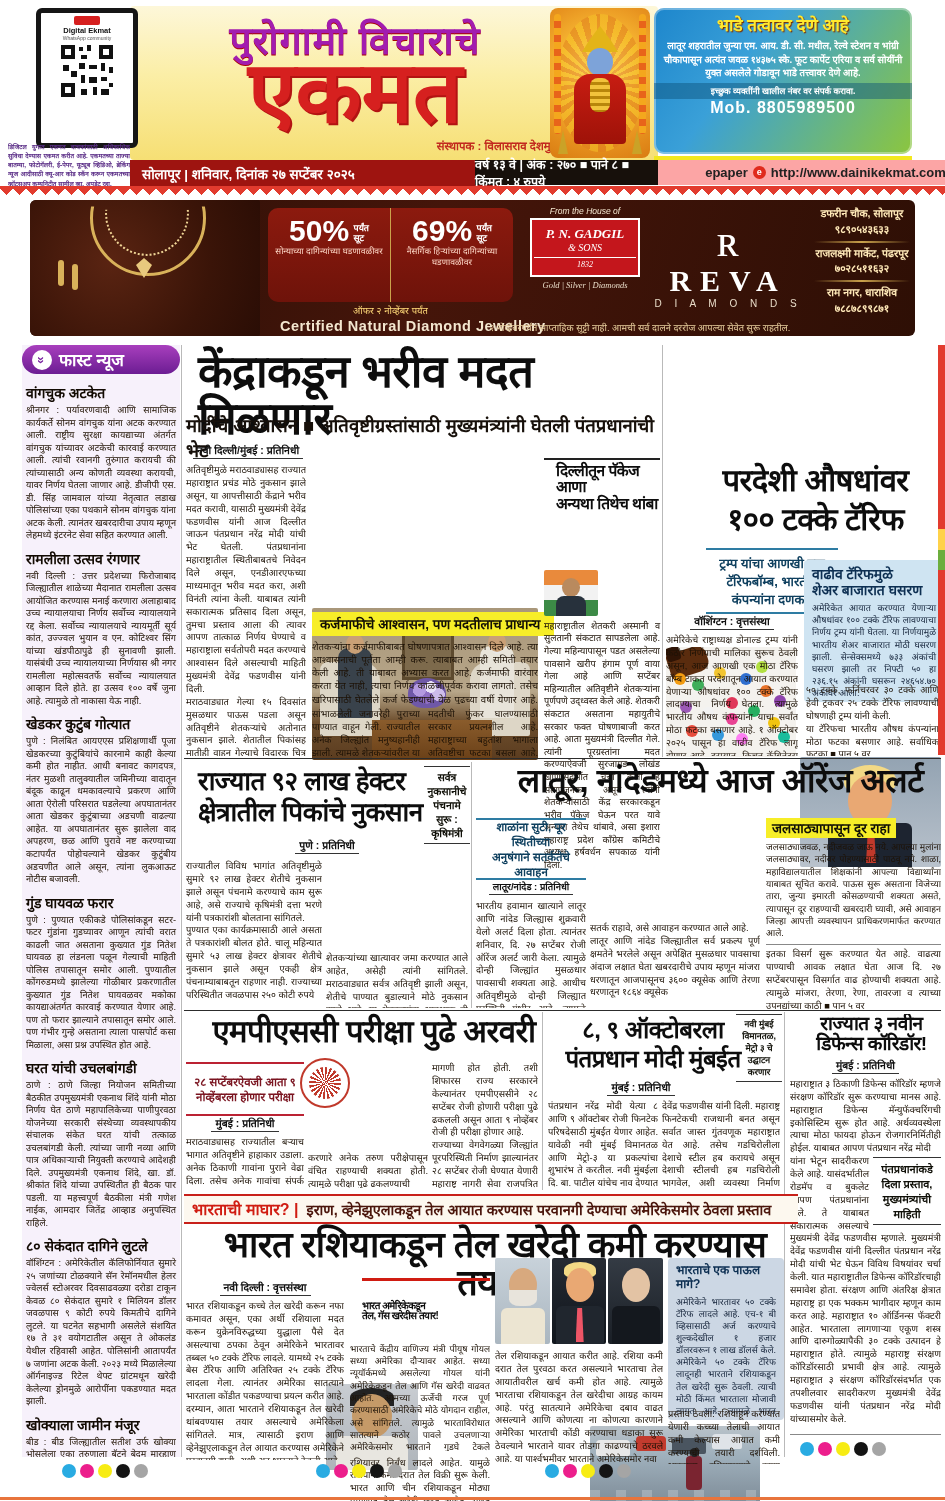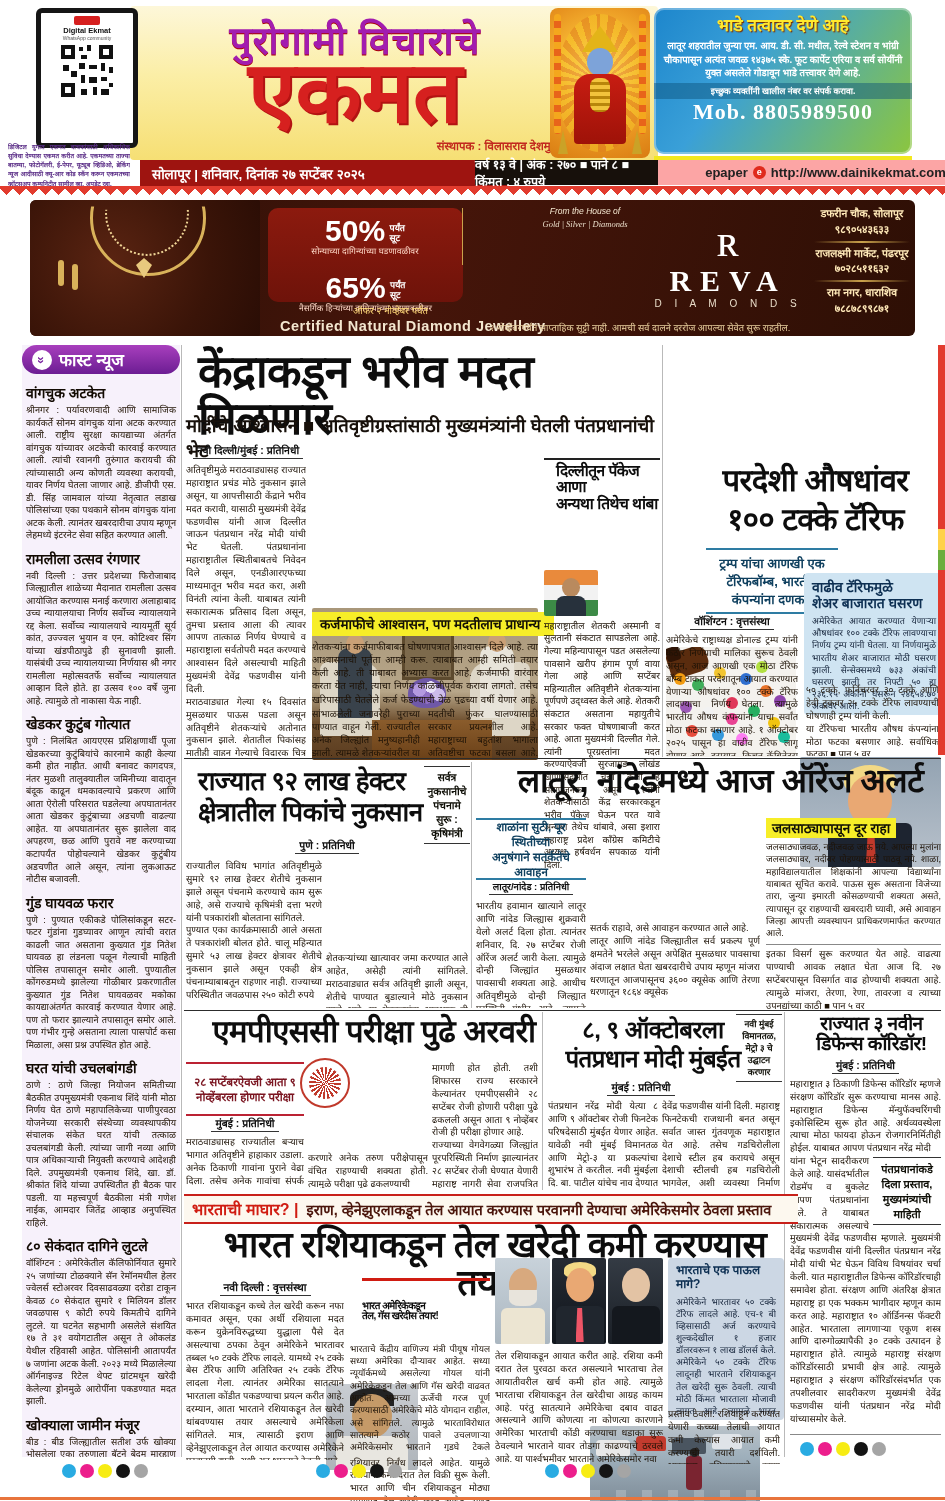--- a/index.html
+++ b/index.html
@@ -20,21 +20,21 @@
   .date-strip{background:#9e1410;color:#fff;font-weight:bold;font-size:13.5px;display:flex;align-items:center;padding:0 12px;}
   .issue-strip{background:#17100b;color:#fff;font-weight:bold;font-size:12.5px;display:flex;align-items:center;justify-content:center;}
   .epaper-strip{background:#fca5a5;color:#222;font-weight:bold;font-size:13px;display:flex;align-items:center;justify-content:center;gap:5px;padding-left:24px;}
   .epaper-dot{width:13px;height:13px;border-radius:50%;background:#e02a1c;color:#fff;font-size:9px;line-height:13px;text-align:center;font-weight:bold;}
   .zigzag{background:conic-gradient(from -45deg at 50% 100%, #e23b2e 0 90deg, transparent 0) 0 0 / 13px 9px repeat-x;}
   .rental-ad{border-radius:10px;background:linear-gradient(125deg,#1d86cc 0%,#3aa0d8 35%,#8cc63e 100%);
              box-shadow:inset 0 0 0 2px rgba(255,255,255,.35);text-align:center;color:#fff;overflow:hidden;}
   .rental-title{color:#ffe92e;font-weight:bold;font-size:17px;text-shadow:1px 1px 1px #7a2c00;padding-top:5px;}
   .rental-body{font-size:9.6px;font-weight:bold;line-height:1.42;padding:3px 8px;}
   .rental-contact{background:rgba(10,80,120,.45);font-size:8.6px;font-weight:bold;padding:2px 0;}
-  .rental-phone{font-size:22px;font-weight:bold;letter-spacing:1px;font-family:Liberation Serif, serif;}
+  .rental-phone{font-size:16px;font-weight:bold;letter-spacing:1px;}
   
   .jw{background:linear-gradient(105deg,#2a0f06 0%,#45150a 45%,#2e0f05 100%);border-radius:6px;overflow:hidden;}
   .jw-offerbox{background:linear-gradient(180deg,#8c1a0e,#6e130a);border-radius:10px;color:#fff;}
   .jw-pct{font-size:30px;font-weight:bold;line-height:1;}
   .jw-pct-suffix{font-size:9px;font-weight:bold;line-height:1.1;text-align:left;}
   .jw-desc{font-size:8.6px;line-height:1.3;color:#ffd9c8;}
   .jw-offer-valid{font-size:9.5px;color:#ffd978;font-weight:normal;}
   .jw-cert{color:#f3e6cf;font-size:14.5px;font-weight:bold;letter-spacing:.5px;}
   .gadgil-box{background:#c4161c;border:2px solid #fff;color:#fff;text-align:center;font-family:"Liberation Serif",serif;}
   .reva{color:#fff;font-size:30px;letter-spacing:9px;font-weight:bold;font-family:"Liberation Serif",serif;}
@@ -146,57 +146,62 @@
   </div>
 
   <div class="abs rental-ad" style="left:654px;top:8px;width:258px;height:146px;">
     <div class="rental-title dev">भाडे तत्वावर देणे आहे</div>
     <div class="rental-body dev">लातूर शहरातील जुन्या एम. आय. डी. सी. मधील, रेल्वे स्टेशन व भांग्री चौकापासून अत्यंत जवळ १४३७५ स्के. फूट कार्पेट एरिया व सर्व सोयींनी युक्त असलेले गोडावून भाडे तत्त्वावर देणे आहे.</div>
     <div class="rental-contact dev">इच्छुक व्यक्तींनी खालील नंबर वर संपर्क करावा.</div>
     <div class="rental-phone">Mob. 8805989500</div>
   </div>
   <div class="abs" style="left:654px;top:156px;width:258px;height:5px;background:#f3e81e;"></div>
 
-  <div class="abs date-strip dev" style="left:130px;top:160px;width:345px;height:28px;margin-left:10px;">सोलापूर | शनिवार, दिनांक २७ सप्टेंबर २०२५</div>
+  <div class="abs date-strip dev" style="left:130px;top:160px;width:345px;height:28px;">सोलापूर | शनिवार, दिनांक २७ सप्टेंबर २०२५</div>
   <div class="abs issue-strip dev" style="left:475px;top:160px;width:183px;height:25px;">वर्ष १३ वे | अंक : २७० ■ पाने ८ ■ किंमत : ४ रुपये</div>
   <div class="abs epaper-strip" style="left:658px;top:160px;width:287px;height:25px;">
     <span>epaper</span>
     <span class="epaper-dot">e</span>
     <span>http://www.dainikekmat.com</span>
   </div>
   <div class="abs zigzag" style="left:0;top:186px;width:945px;height:9px;"></div>
 
   <div class="abs jw" style="left:30px;top:200px;width:885px;height:136px;">
 
     <div class="abs photo" style="left:0;top:0;width:230px;height:136px;background:radial-gradient(circle at 35% 45%,#5a2412 0,#3a1408 60%,#2a0d05 100%);">
       <div class="abs" style="left:60px;top:-40px;width:110px;height:110px;border:3px solid #d9b25a;border-radius:50%;clip-path:inset(40% 0 0 0);"></div>
       <div class="abs" style="left:75px;top:-28px;width:80px;height:80px;border:2px dotted #f0d596;border-radius:50%;clip-path:inset(45% 0 0 0);"></div>
       <div class="abs" style="left:106px;top:58px;width:16px;height:20px;background:#e8c97e;clip-path:polygon(50% 0,100% 35%,50% 100%,0 35%);"></div>
       <div class="abs" style="left:28px;top:60px;width:6px;height:26px;background:#d9b25a;border-radius:3px;box-shadow:14px 4px 0 #d9b25a;"></div>
     </div>
 
-    <div class="abs jw-offerbox" style="left:238px;top:8px;width:195px;height:94px;display:flex;flex-direction:column;">
+    <div class="abs jw-offerbox" style="left:238px;top:8px;width:245px;height:94px;display:flex;">
       <div style="flex:1;padding:8px 6px;border-right:1px solid #caa24b;text-align:center;">
         <span class="jw-pct">50%</span>
         <span class="jw-pct-suffix dev" style="display:inline-block;white-space:pre-line;">पर्यंत
 सूट</span>
         <div class="jw-desc dev">सोन्याच्या दागिन्यांच्या घडणावळीवर</div>
       </div>
       <div style="flex:1;padding:8px 6px;text-align:center;">
-        <span class="jw-pct">65%</span>
+        <span class="jw-pct">69%</span>
         <span class="jw-pct-suffix dev" style="display:inline-block;white-space:pre-line;">पर्यंत
 सूट</span>
         <div class="jw-desc dev">नैसर्गिक हिऱ्यांच्या दागिन्यांच्या घडणावळीवर</div>
       </div>
     </div>
     <div class="abs jw-offer-valid dev" style="left:238px;top:104px;width:245px;text-align:center;">ऑफर २ नोव्हेंबर पर्यंत</div>
     <div class="abs jw-cert" style="left:250px;top:118px;width:300px;">Certified Natural Diamond Jewellery</div>
 
     <div class="abs" style="left:500px;top:6px;width:110px;height:124px;text-align:center;font-style:italic;">
       <div style="color:#f3e6cf;font-size:8.5px;">From the House of</div>
+      <div class="gadgil-box" style="margin-top:2px;padding:6px 2px;">
+        <div style="font-size:13px;font-weight:bold;">P. N. GADGIL</div>
+        <div style="font-size:10px;">&amp; SONS</div>
+        <div style="font-size:8px;margin-top:4px;border-top:1px solid #fff;padding-top:2px;">1832</div>
+      </div>
       <div style="color:#e8dcc8;font-size:8.5px;margin-top:3px;font-family:'Liberation Serif',serif;">Gold | Silver | Diamonds</div>
     </div>
 
     <div class="abs" style="left:618px;top:18px;width:160px;text-align:center;">
       <div style="color:#fff;font-size:46px;font-family:'Liberation Serif',serif;line-height:1;">ʀ</div>
       <div class="reva">REVA</div>
       <div class="reva-sub">D I A M O N D S</div>
     </div>
 
     <div class="abs" style="left:784px;top:6px;width:96px;">
@@ -304,21 +309,21 @@
     <div class="suit" style="left:28px;top:66px;width:84px;height:44px;background:#1d2430;"></div>
     <div class="abs" style="left:66px;top:70px;width:10px;height:36px;background:#c0392b;clip-path:polygon(20% 0,80% 0,100% 100%,0 100%);"></div>
   </div>
   <div class="abs hl dev" style="left:666px;top:462px;width:275px;font-size:31px;text-align:center;line-height:1.25;">परदेशी औषधांवर
 १०० टक्के टॅरिफ</div>
   <div class="abs bluebox-note dev" style="left:706px;top:548px;width:132px;height:62px;font-size:13px;">ट्रम्प यांचा आणखी एक
 टॅरिफबॉम्ब, भारतीय
 कंपन्यांना दणका!</div>
   <div class="abs byline dev" style="left:666px;top:614px;width:132px;"><u>वॉशिंग्टन : वृत्तसंस्था</u></div>
   <div class="abs btxt dev" style="left:666px;top:634px;width:132px;height:122px;overflow:hidden;">अमेरिकेचे राष्ट्राध्यक्ष डोनाल्ड ट्रम्प यांनी कठोर निर्णयाची मालिका सुरूच ठेवली असून, आज आणखी एक मोठा टॅरिफ बॉम्ब टाकत परदेशातून आयात करण्यात येणाऱ्या औषधांवर १०० टक्के टॅरिफ लादण्याचा निर्णय घेतला. त्यामुळे भारतीय औषध कंपन्यांना याचा सर्वांत मोठा फटका बसणार आहे. १ ऑक्टोबर २०२५ पासून हा वाढीव टॅरिफ लागू होणार आहे. दरम्यान, किचन कॅबिनेट्स आणि बाथरूम व्हॅनिटीवर</div>
-  <div class="abs infobox-blue" style="left:804px;top:573px;width:124px;height:130px;">
+  <div class="abs infobox-blue" style="left:804px;top:560px;width:124px;height:130px;">
     <div class="t dev">वाढीव टॅरिफमुळे
 शेअर बाजारात घसरण</div>
     <div class="b dev">अमेरिकेत आयात करण्यात येणाऱ्या औषधांवर १०० टक्के टॅरिफ लावण्याचा निर्णय ट्रम्प यांनी घेतला. या निर्णयामुळे भारतीय शेअर बाजारात मोठी घसरण झाली. सेन्सेक्समध्ये ७३३ अंकांची घसरण झाली तर निफ्टी ५० हा २३६.१५ अंकांनी घसरून २४६५४.७० अंकांवर आला.</div>
   </div>
   <div class="abs btxt dev" style="left:806px;top:684px;width:133px;height:72px;overflow:hidden;">५० टक्के, फर्निचरवर ३० टक्के आणि हेवी ट्रकवर २५ टक्के टॅरिफ लावण्याची घोषणाही ट्रम्प यांनी केली.
 या टॅरिफचा भारतीय औषध कंपन्यांना मोठा फटका बसणार आहे. सर्वाधिक फटका ■ पान ५ वर</div>
 
   <div class="abs" style="left:938px;top:345px;width:7px;height:410px;background:linear-gradient(180deg,#e23b2e 0 45%,#ffd24a 45% 50%,#6cae3e 50% 55%,#e23b2e 55% 100%);"></div>
 
   <div class="abs pg-rule-h" style="left:184px;top:758px;width:757px;"></div>

